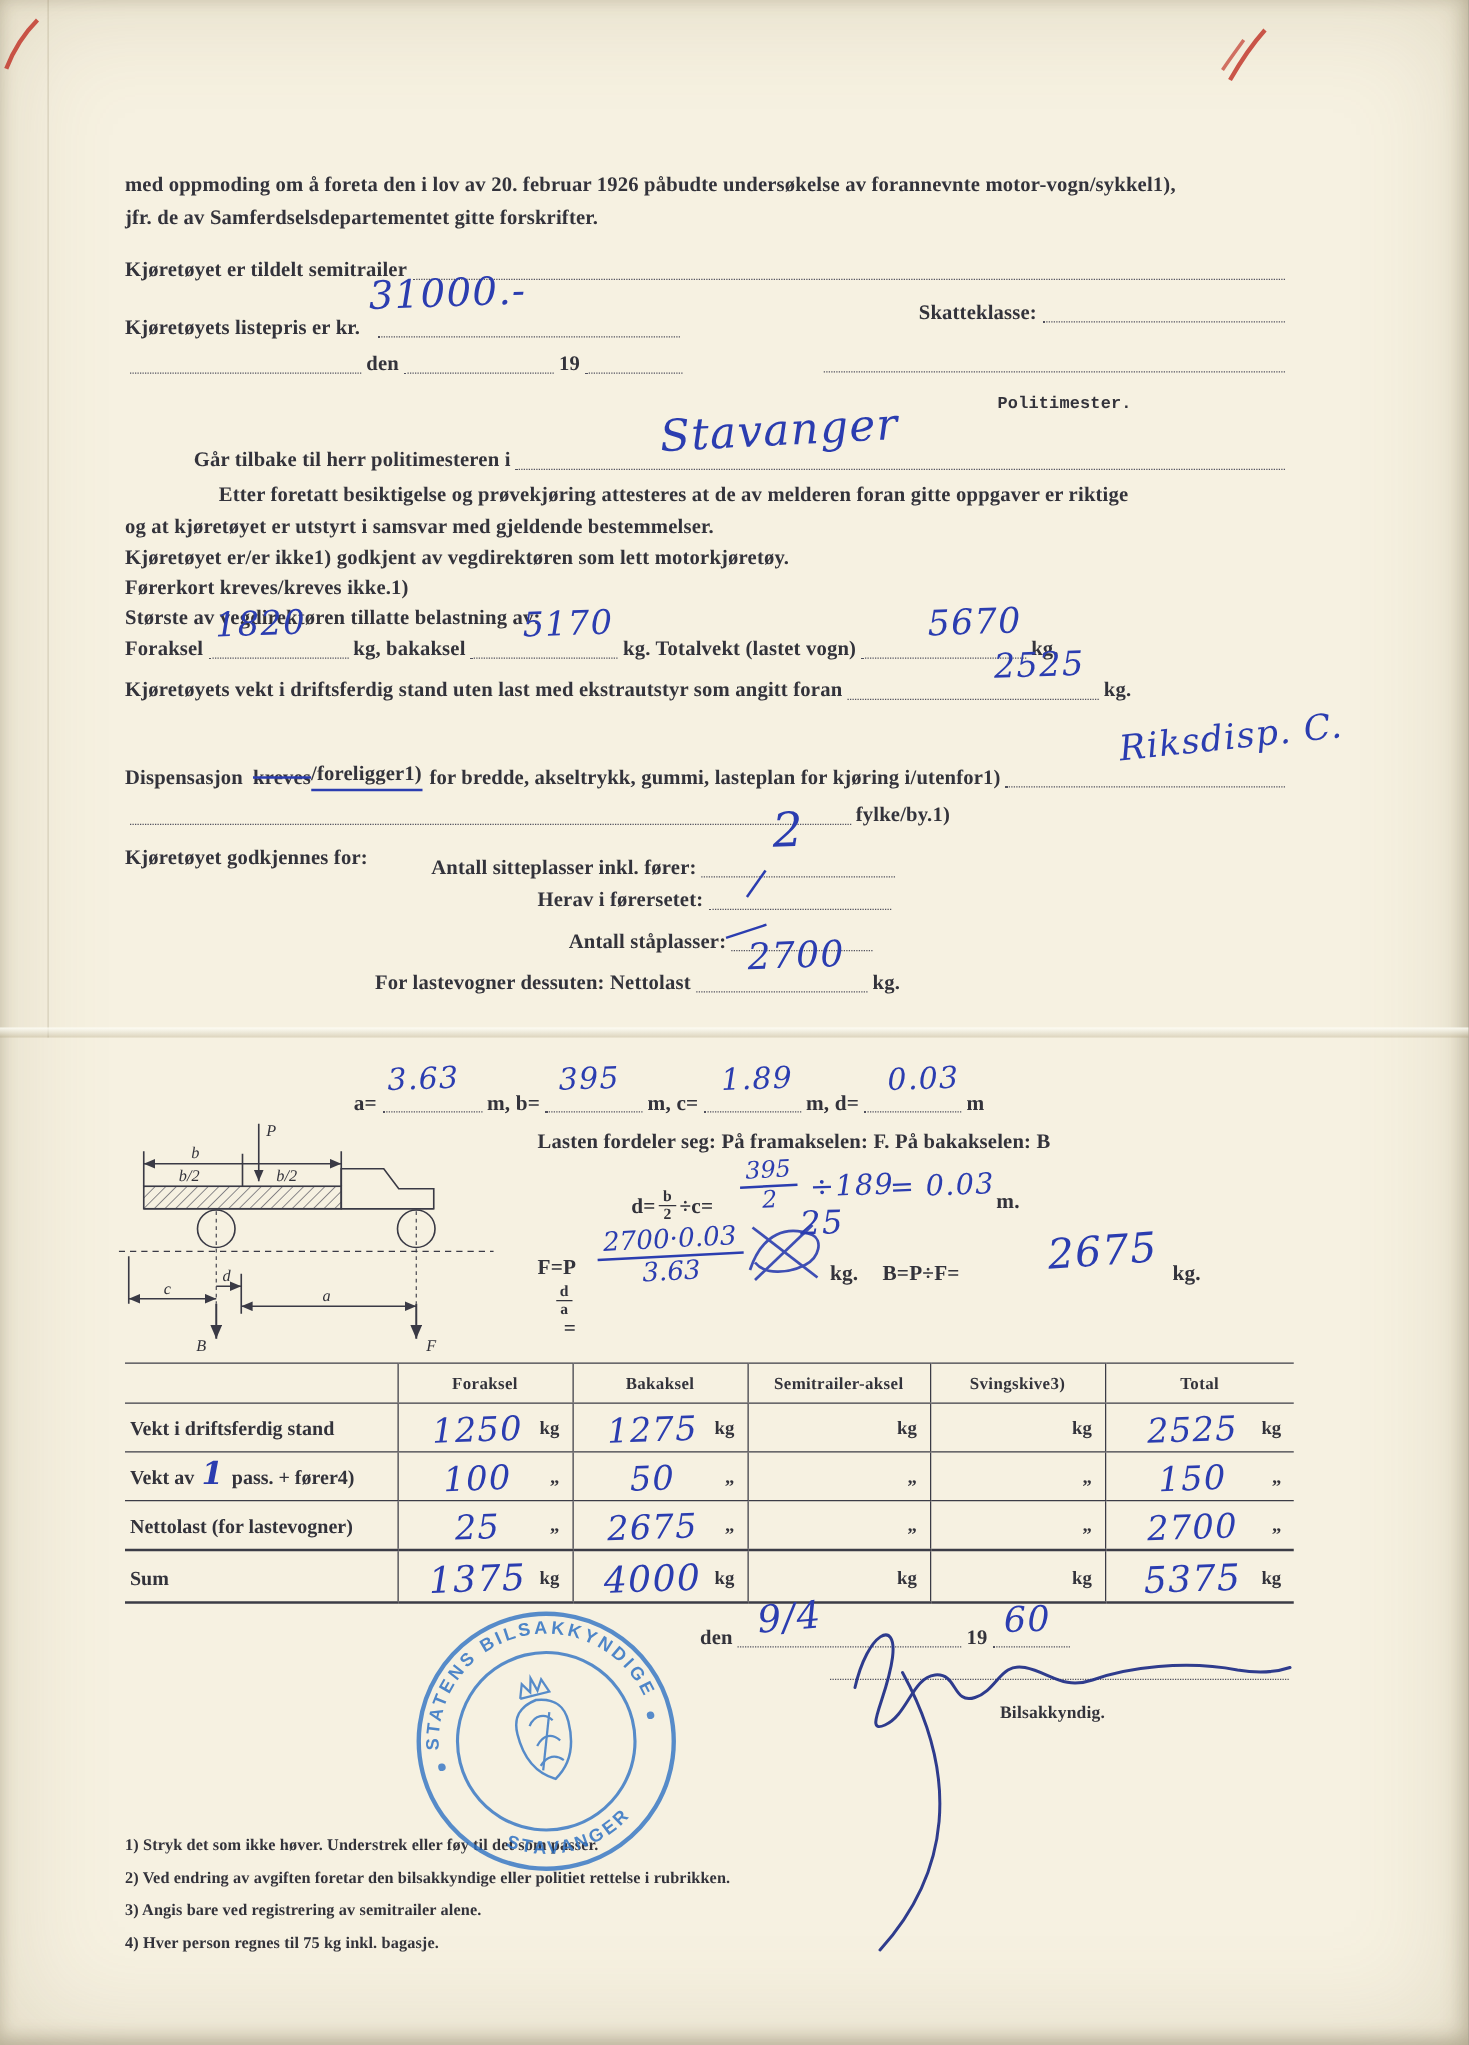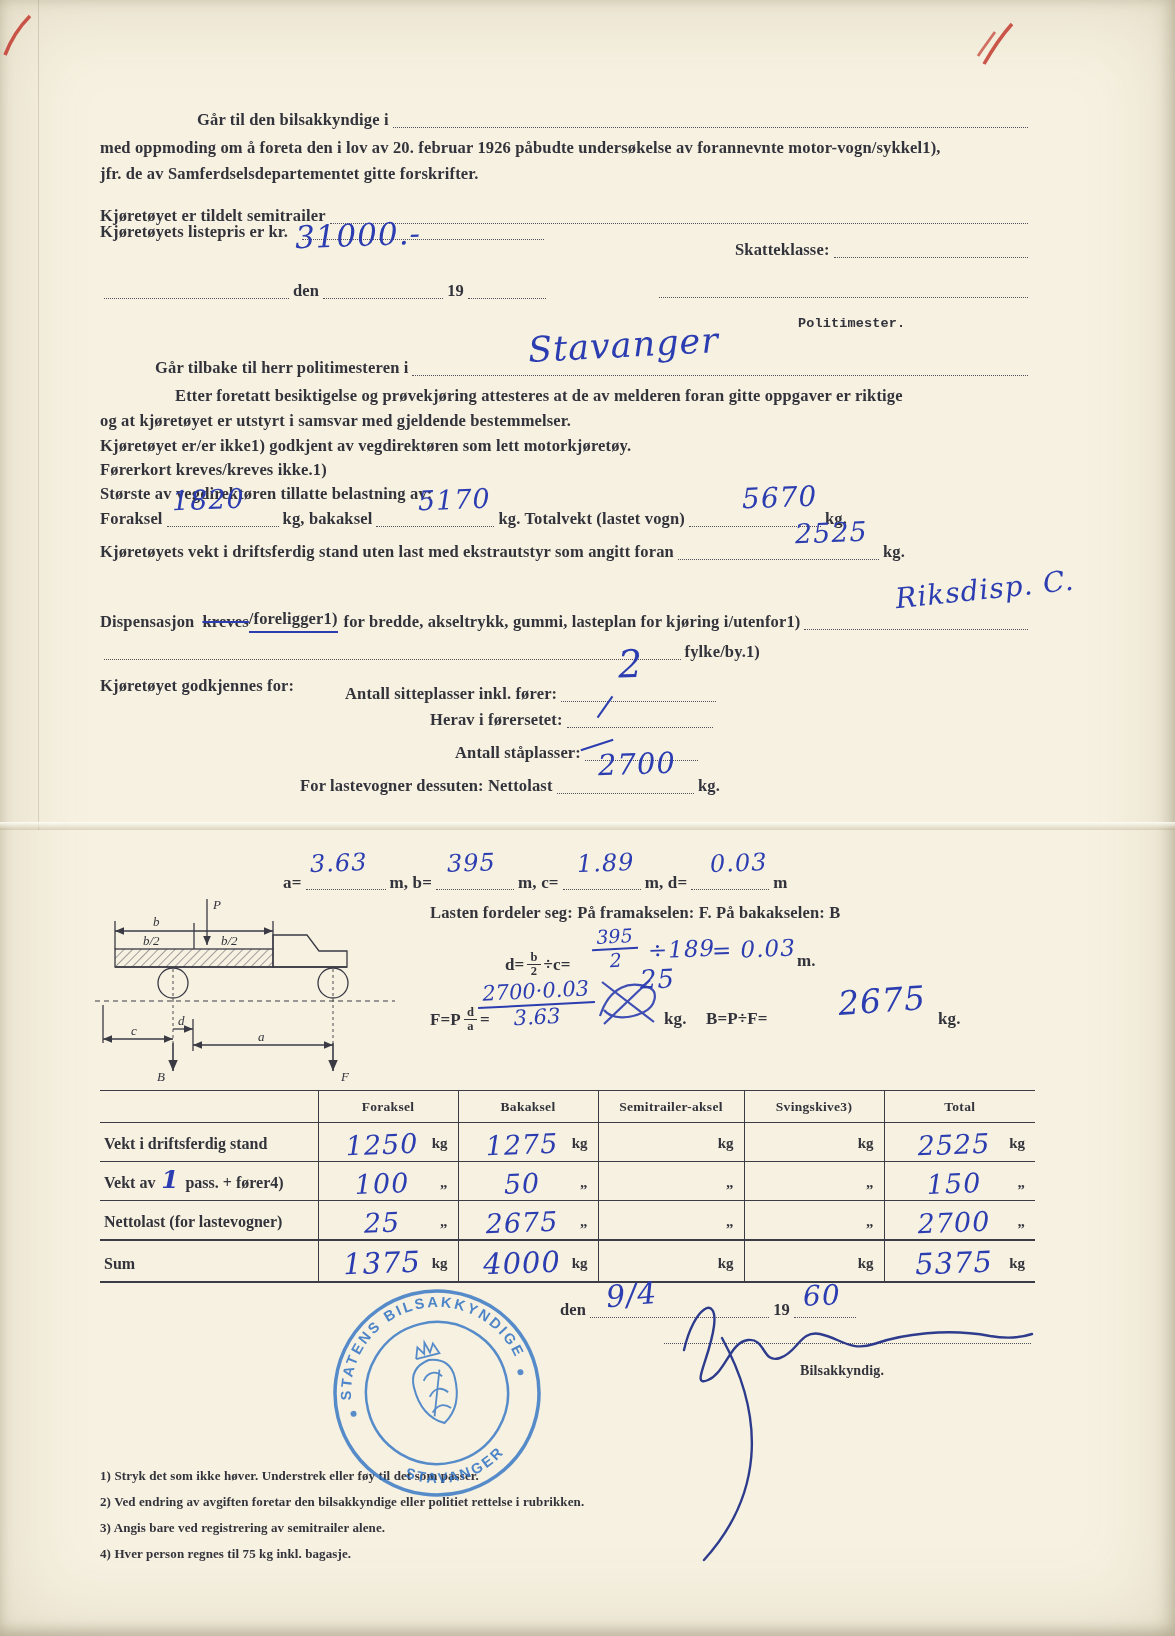--- a/index.html
+++ b/index.html
@@ -60,35 +60,31 @@
   <div class="fold"></div>
 
   <svg class="svgabs" style="left:0;top:12px;" width="34" height="46">
     <path d="M30,4 C18,16 10,30 5,43" stroke="#c23a2e" stroke-width="3.5" fill="none" opacity=".85"></path>
   </svg>
   <svg class="svgabs" style="left:976px;top:20px;" width="44" height="48">
     <path d="M8,44 C16,30 27,14 36,4" stroke="#c23a2e" stroke-width="3.5" fill="none" opacity=".85"></path>
     <path d="M2,36 C8,27 14,19 19,12" stroke="#c23a2e" stroke-width="2.8" fill="none" opacity=".7"></path>
   </svg>
 
-  <div class="l" style="left:197px;top:110px;width:835px;">
-    <span>Går til den bilsakkyndige i</span>
-    <span class="dots f"></span>
-  </div>
   <div class="l" style="left:100px;top:138px;">
     <span>med oppmoding om å foreta den i lov av 20. februar 1926 påbudte undersøkelse av forannevnte motor-vogn/sykkel1),</span>
   </div>
   <div class="l" style="left:100px;top:164px;">
     <span>jfr. de av Samferdselsdepartementet gitte forskrifter.</span>
   </div>
   <div class="l" style="left:100px;top:206px;width:932px;">
     <span>Kjøretøyet er tildelt semitrailer</span>
     <span class="dots f"></span>
   </div>
-  <div class="l" style="left:100px;top:222px;width:448px;gap:10px;">
+  <div class="l" style="left:100px;top:252px;width:448px;gap:10px;">
     <span>Kjøretøyets listepris er kr.</span>
     <span class="dots f"></span>
   </div>
   <div class="l" style="left:735px;top:240px;width:297px;">
     <span>Skatteklasse:</span>
     <span class="dots f"></span>
   </div>
   <div class="l" style="left:100px;top:281px;width:560px;">
     <span class="dots" style="width:185px"></span>
     <span>den</span>
@@ -190,21 +186,21 @@
     <span class="pfrac">
       <span class="t">b</span>
       <span>2</span>
     </span>
     <span>÷c=</span>
   </div>
   <div class="l" style="left:797px;top:950px;font-size:17px;">
     <span>m.</span>
   </div>
 
-  <div class="l" style="left:430px;top:1003px;font-size:17px;">
+  <div class="l" style="left:430px;top:1003px;font-size:17px;flex-direction:column;">
     <span>F=P</span>
     <span class="pfrac">
       <span class="t">d</span>
       <span>a</span>
     </span>
     <span>=</span>
   </div>
   <div class="l" style="left:664px;top:1008px;font-size:17px;">
     <span>kg.</span>
   </div>

